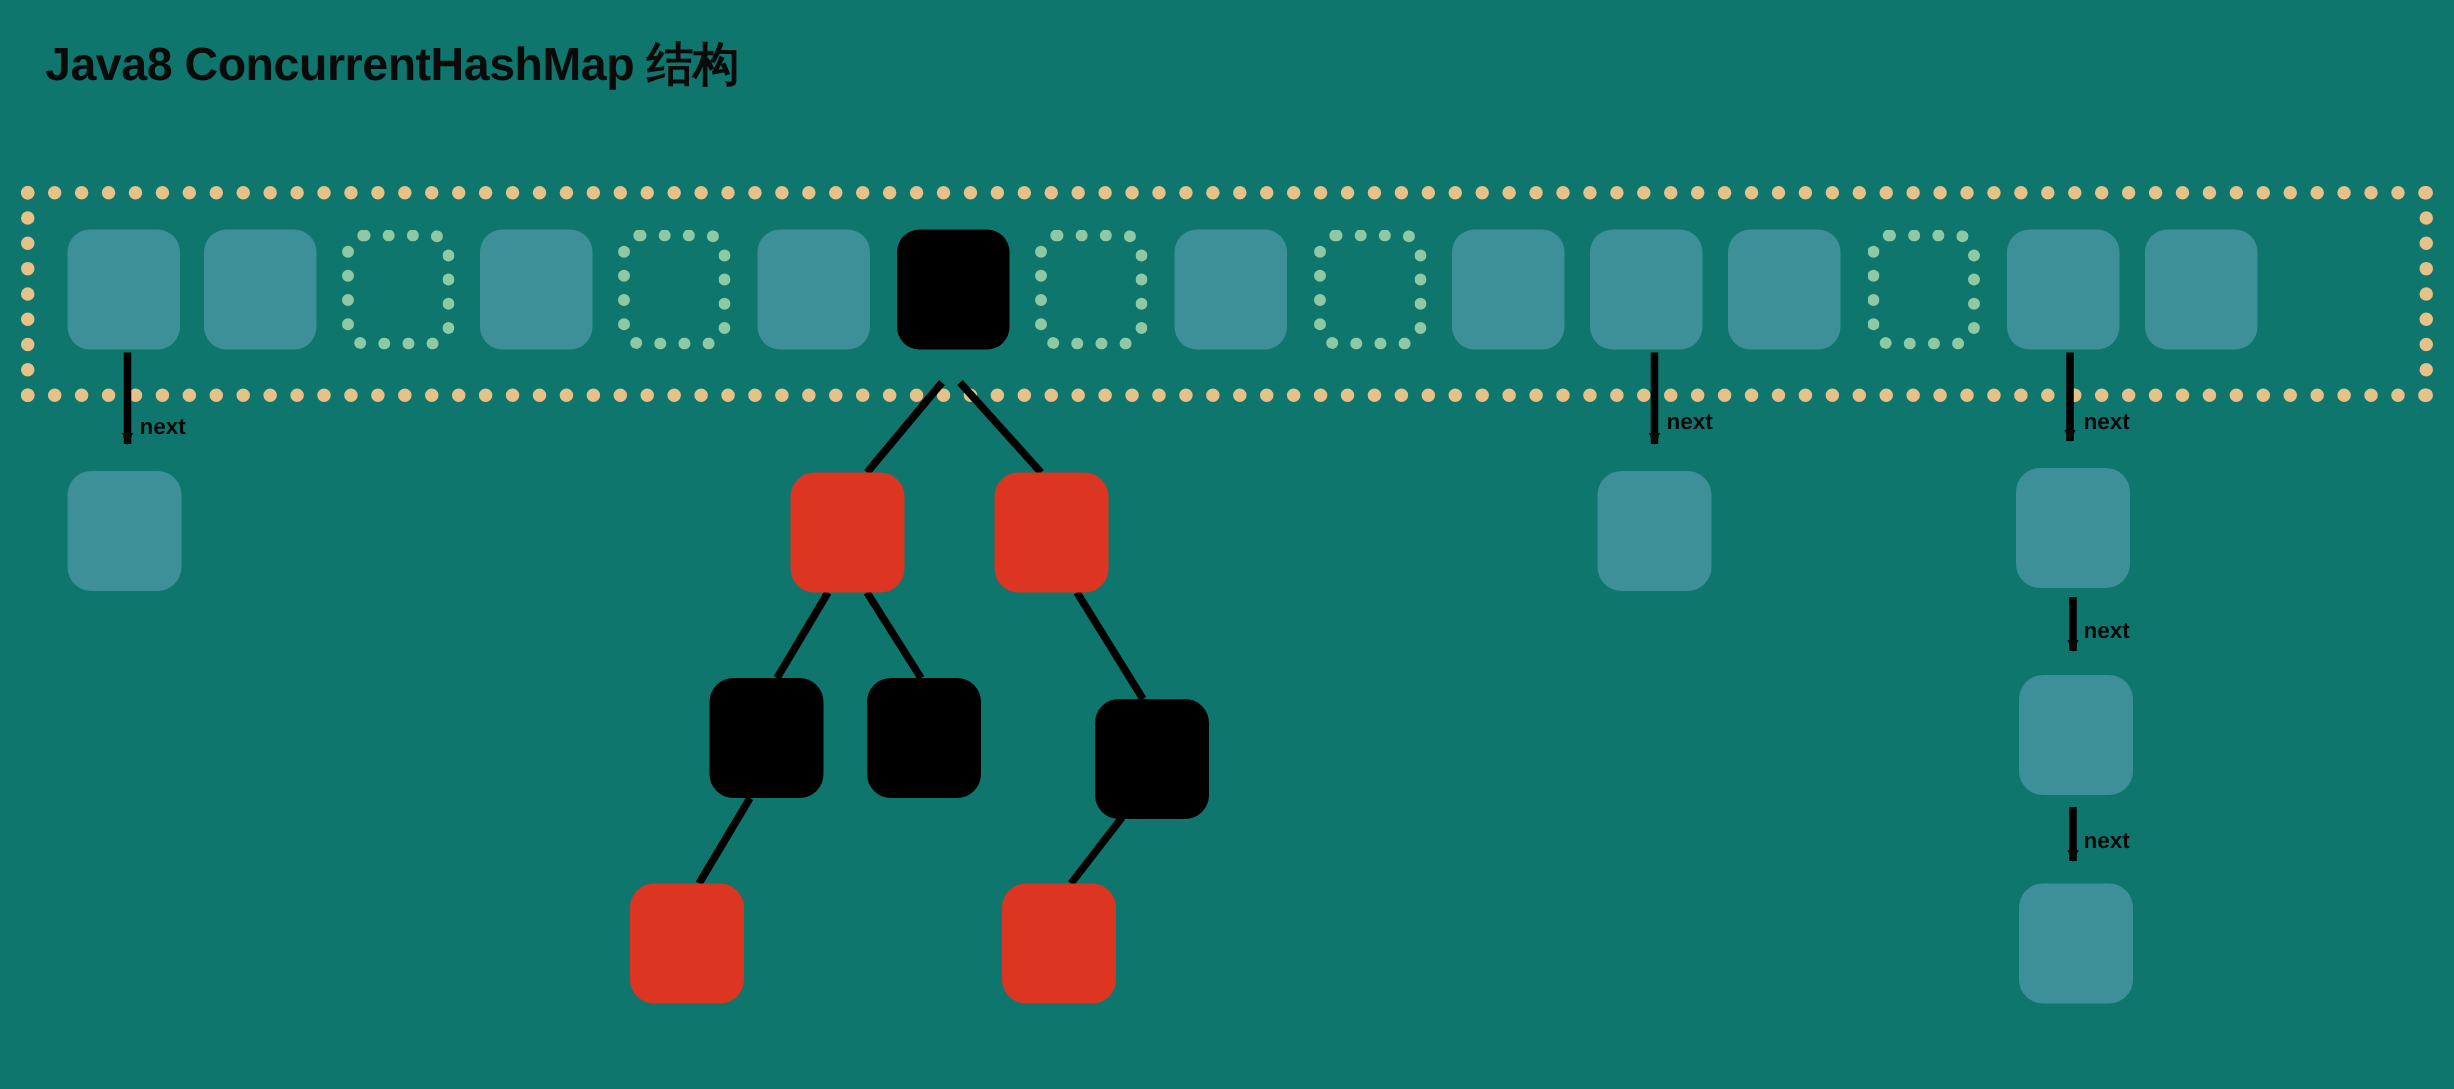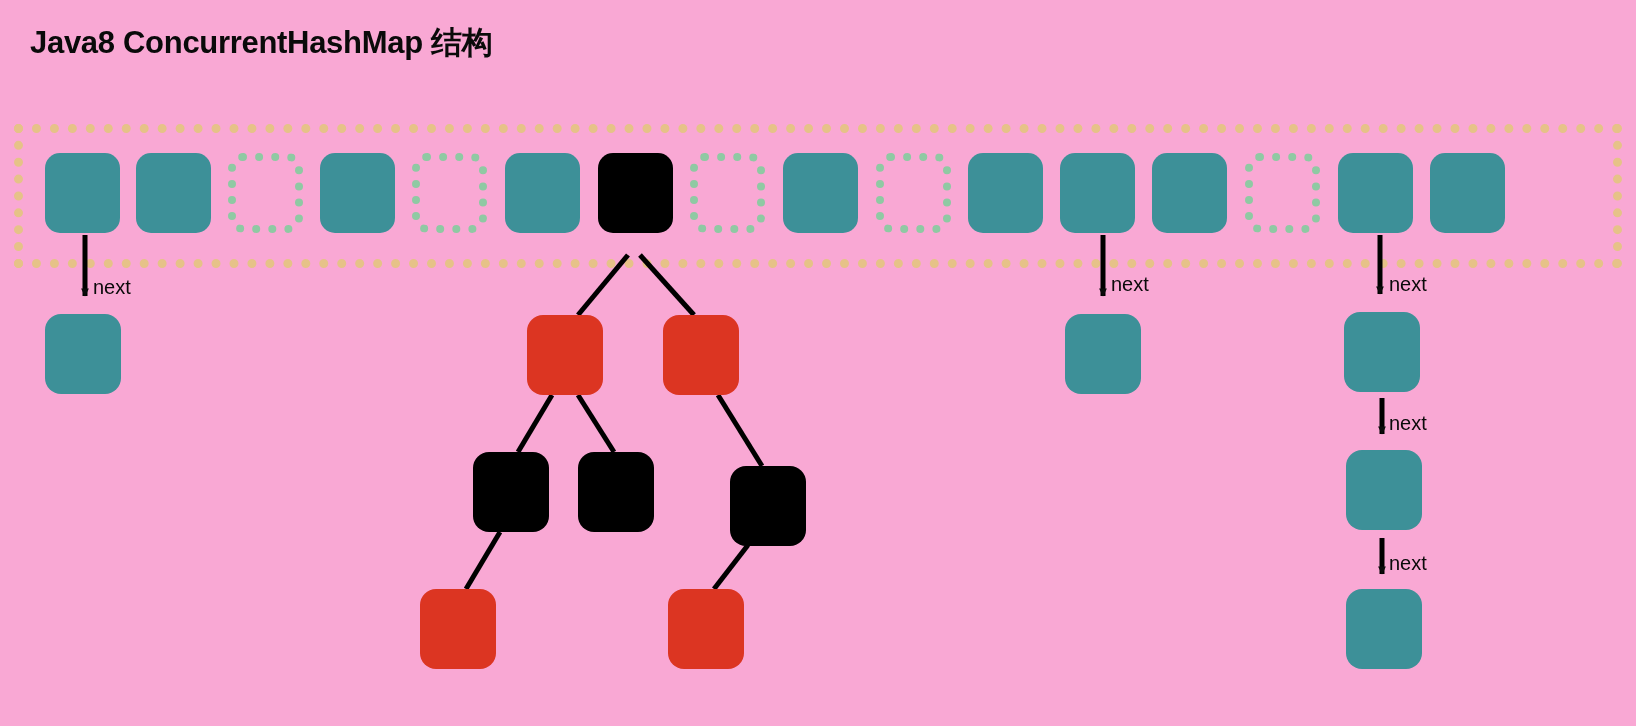--- a/index.html
+++ b/index.html
@@ -7,21 +7,21 @@
     padding: 0;
     background: #ffffff;
   }
   body {
     font-family: "Liberation Sans", sans-serif;
   }
   #canvas {
     position: relative;
     width: 1636px;
     height: 726px;
-    background: #f9a8d4;
+    background: #0f766e;
     overflow: hidden;
   }
   #title {
     position: absolute;
     left: 30px;
     top: 22px;
     font-size: 31px;
     font-weight: bold;
     color: #0a0a0a;
     letter-spacing: -0.3px;
@@ -55,22 +55,22 @@
     width: 76px;
     height: 80px;
     border-radius: 16px;
     box-sizing: border-box;
   }
   .node.teal  { background: #3d9098; }
   .node.red   { background: #dc3522; }
   .node.blacknode { background: #000000; }
   .next-label {
     position: absolute;
-    font-size: 20px;
-    font-weight: normal;
+    font-size: 15px;
+    font-weight: bold;
     color: #0a0a0a;
     white-space: nowrap;
   }
   svg.overlay {
     position: absolute;
     left: 0;
     top: 0;
     width: 1636px;
     height: 726px;
     pointer-events: none;

